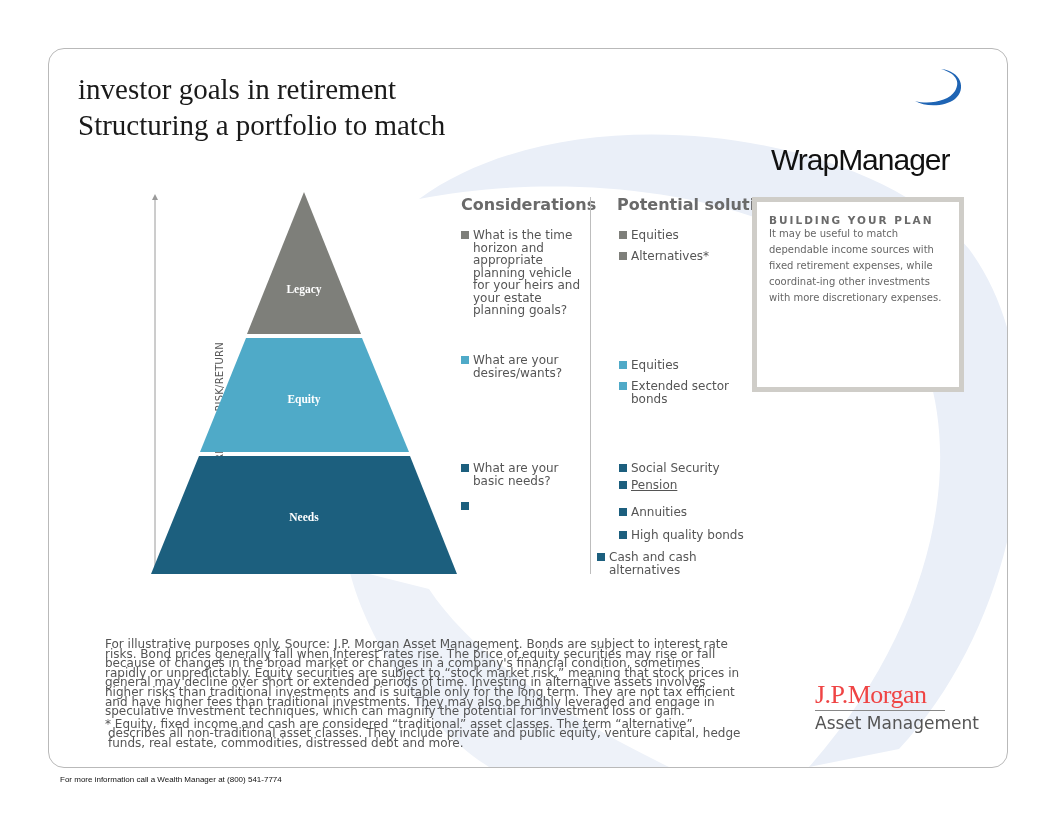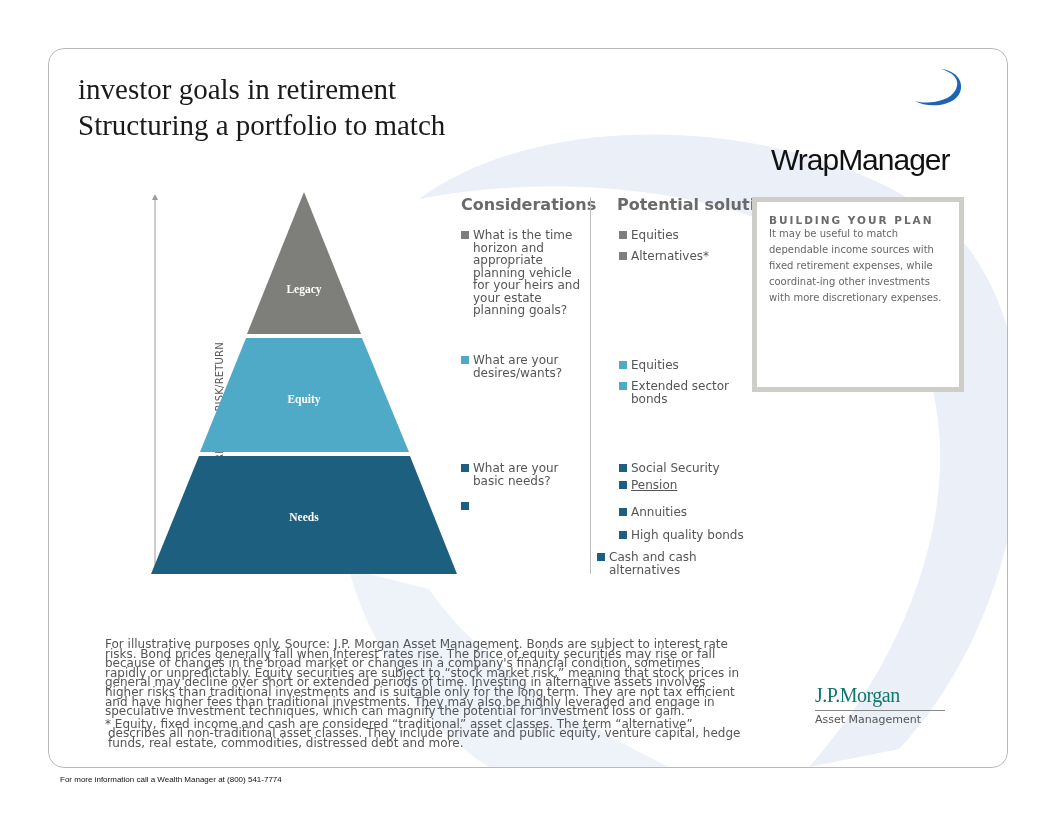--- a/index.html
+++ b/index.html
@@ -24,23 +24,23 @@
 
   .plan-box { position:absolute; left:703px; top:148px; width:180px; height:173px; border:5px solid #cfcdc8; background:#ffffff; padding:12px 10px 0 12px; }
   .plan-title { font-family:"DejaVu Sans", sans-serif; font-weight:bold; font-size:10.5px; letter-spacing:2px; color:#6a6a6a; margin-bottom:0; white-space:nowrap; }
   .plan-body { font-family:"DejaVu Sans", sans-serif; font-size:10px; line-height:16px; color:#666; }
 
   .footnote { position:absolute; left:56px; top:591px; width:640px; font-family:"DejaVu Sans", sans-serif; font-size:12px; line-height:9.6px; color:#555; }
   .footnote p { margin:0 0 3px 0; }
   .footnote .star { padding-left:3px; text-indent:-3px; }
 
   .jpm { position:absolute; left:766px; top:632px; width:130px; }
-  .jpm-name { font-family:"Liberation Serif", serif; font-size:20px; color:#0f766e; letter-spacing:-0.5px; line-height:28px; white-space:nowrap; }
+  .jpm-name { font-family:"Liberation Serif", serif; font-size:26px; color:#ef4444; letter-spacing:-0.5px; line-height:28px; white-space:nowrap; }
   .jpm-rule { height:1px; background:#888; margin:1px 0 2px 0; }
-  .jpm-sub { font-family:"DejaVu Sans", sans-serif; font-size:11px; color:#555; white-space:nowrap; }
+  .jpm-sub { font-family:"DejaVu Sans", sans-serif; font-size:17px; color:#555; white-space:nowrap; }
 
   .contact { position:absolute; left:60px; top:775px; font-family:"Liberation Sans", sans-serif; font-size:8px; color:#111; white-space:nowrap; }
 </style>
 </head>
 <body>
 
 <div class="card">
   <svg class="bg-swoosh" viewBox="0 0 958 718">
     <path d="M370 150 C 520 40, 820 80, 920 200 C 1010 320, 980 560, 850 700 L 760 718 C 900 560, 930 360, 840 250 C 740 140, 520 120, 370 150 Z" fill="#eaeff8"></path>
     <path d="M300 520 C 320 600, 380 680, 440 718 L 620 718 C 500 660, 420 600, 380 540 Z" fill="#eef2f9"></path>

